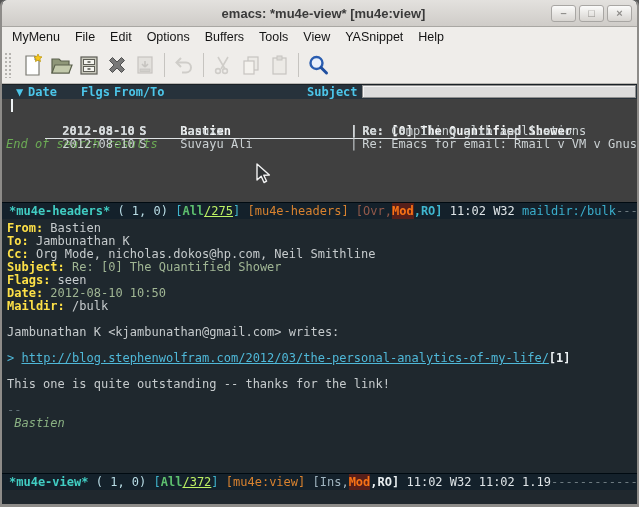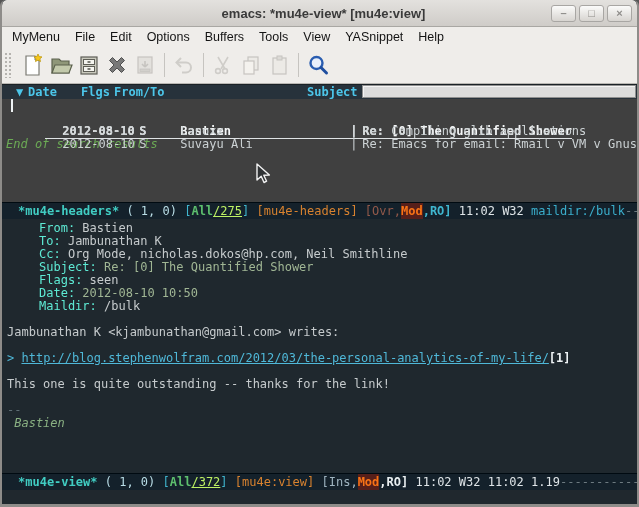--- a/index.html
+++ b/index.html
@@ -54,40 +54,40 @@
     box-shadow:inset 1px 1px 0 #f4f4f4; margin:0 1px 1px 0; }
   .hlist{ height:103px; background:#404040; font-size:12px; color:#ccd2d4; }
   .hrow{ height:13px; line-height:13px; white-space:pre; position:relative; }
   .hrow-main{ display:inline-flex; padding-left:17px; }
   .c-date{ width:77px; } .c-flag{ width:41px; } .c-from{ width:170px; } .c-pipe{ width:12px; }
   .hrow .sel{ font-weight:bold; color:#f4f6f7; border-bottom:1px solid #dfe3e5; }
   .cursor-bar{ position:absolute; left:9px; top:0; width:2px; height:13px; background:#eef2f4; }
   .end-msg{ height:13px; line-height:13px; padding-left:4px; font-style:italic; color:#6cab55; font-size:12px; }
   
   .modeline{ height:17px; background:#14212b; border-top:1px solid #000a11;
-    font-size:12px; line-height:16px; padding-left:16px; white-space:pre; color:#dfe5e8;
+    font-size:12px; line-height:16px; padding-left:7px; white-space:pre; color:#dfe5e8;
     display:flex; overflow:hidden;align-items:flex-end; }
   .ml-buf{ color:#41cdc3; font-weight:bold; }
   .ml-pos{ color:#b9dde6; }
   .ml-brk{ color:#3fb6cf; }
   .ml-all{ color:#5dbf6e; font-weight:bold; }
   .ml-cnt{ color:#bef264; text-decoration:underline; }
   .ml-mode{ color:#d8822f; }
   .ml-dim{ color:#92594a; }
   .ml-dim2{ color:#9fb4c0; }
   .ml-mod{ color:#f97316; background:#571f1a; font-weight:bold; }
   .ml-ro{ color:#3fb6cf; font-weight:bold; }
   .ml-ro2{ color:#e8eef0; font-weight:bold; }
   .ml-clock{ color:#dfe5e8; }
   .ml-info{ color:#3aaecc; }
   .ml-dash{ color:#6d7a80; }
   
   .view{ height:254px; background:#1f282e; font-size:12px; padding:3px 0 0 5px; color:#c6cbcd; }
   .vline{ height:13px; line-height:13px; white-space:pre; }
-  .vh-label{ color:#5eead4; font-weight:normal;margin-left:32px; }
+  .vh-label{ color:#fde047; font-weight:bold; }
   .v-green{ color:#a0b694; }
   .v-quote{ color:#4fb8d8; }
   .v-link{ color:#4fb8d8; text-decoration:underline; }
   .v-ref{ color:#eef3f5; font-weight:bold; }
   .v-dim{ color:#5f6e75; }
   .v-sig{ color:#8ab183; font-style:italic; }
   .echo{ height:15px; background:#20282e; }
   
   .mouse{ position:absolute; left:254px; top:163px; z-index:10; }
 </style>

